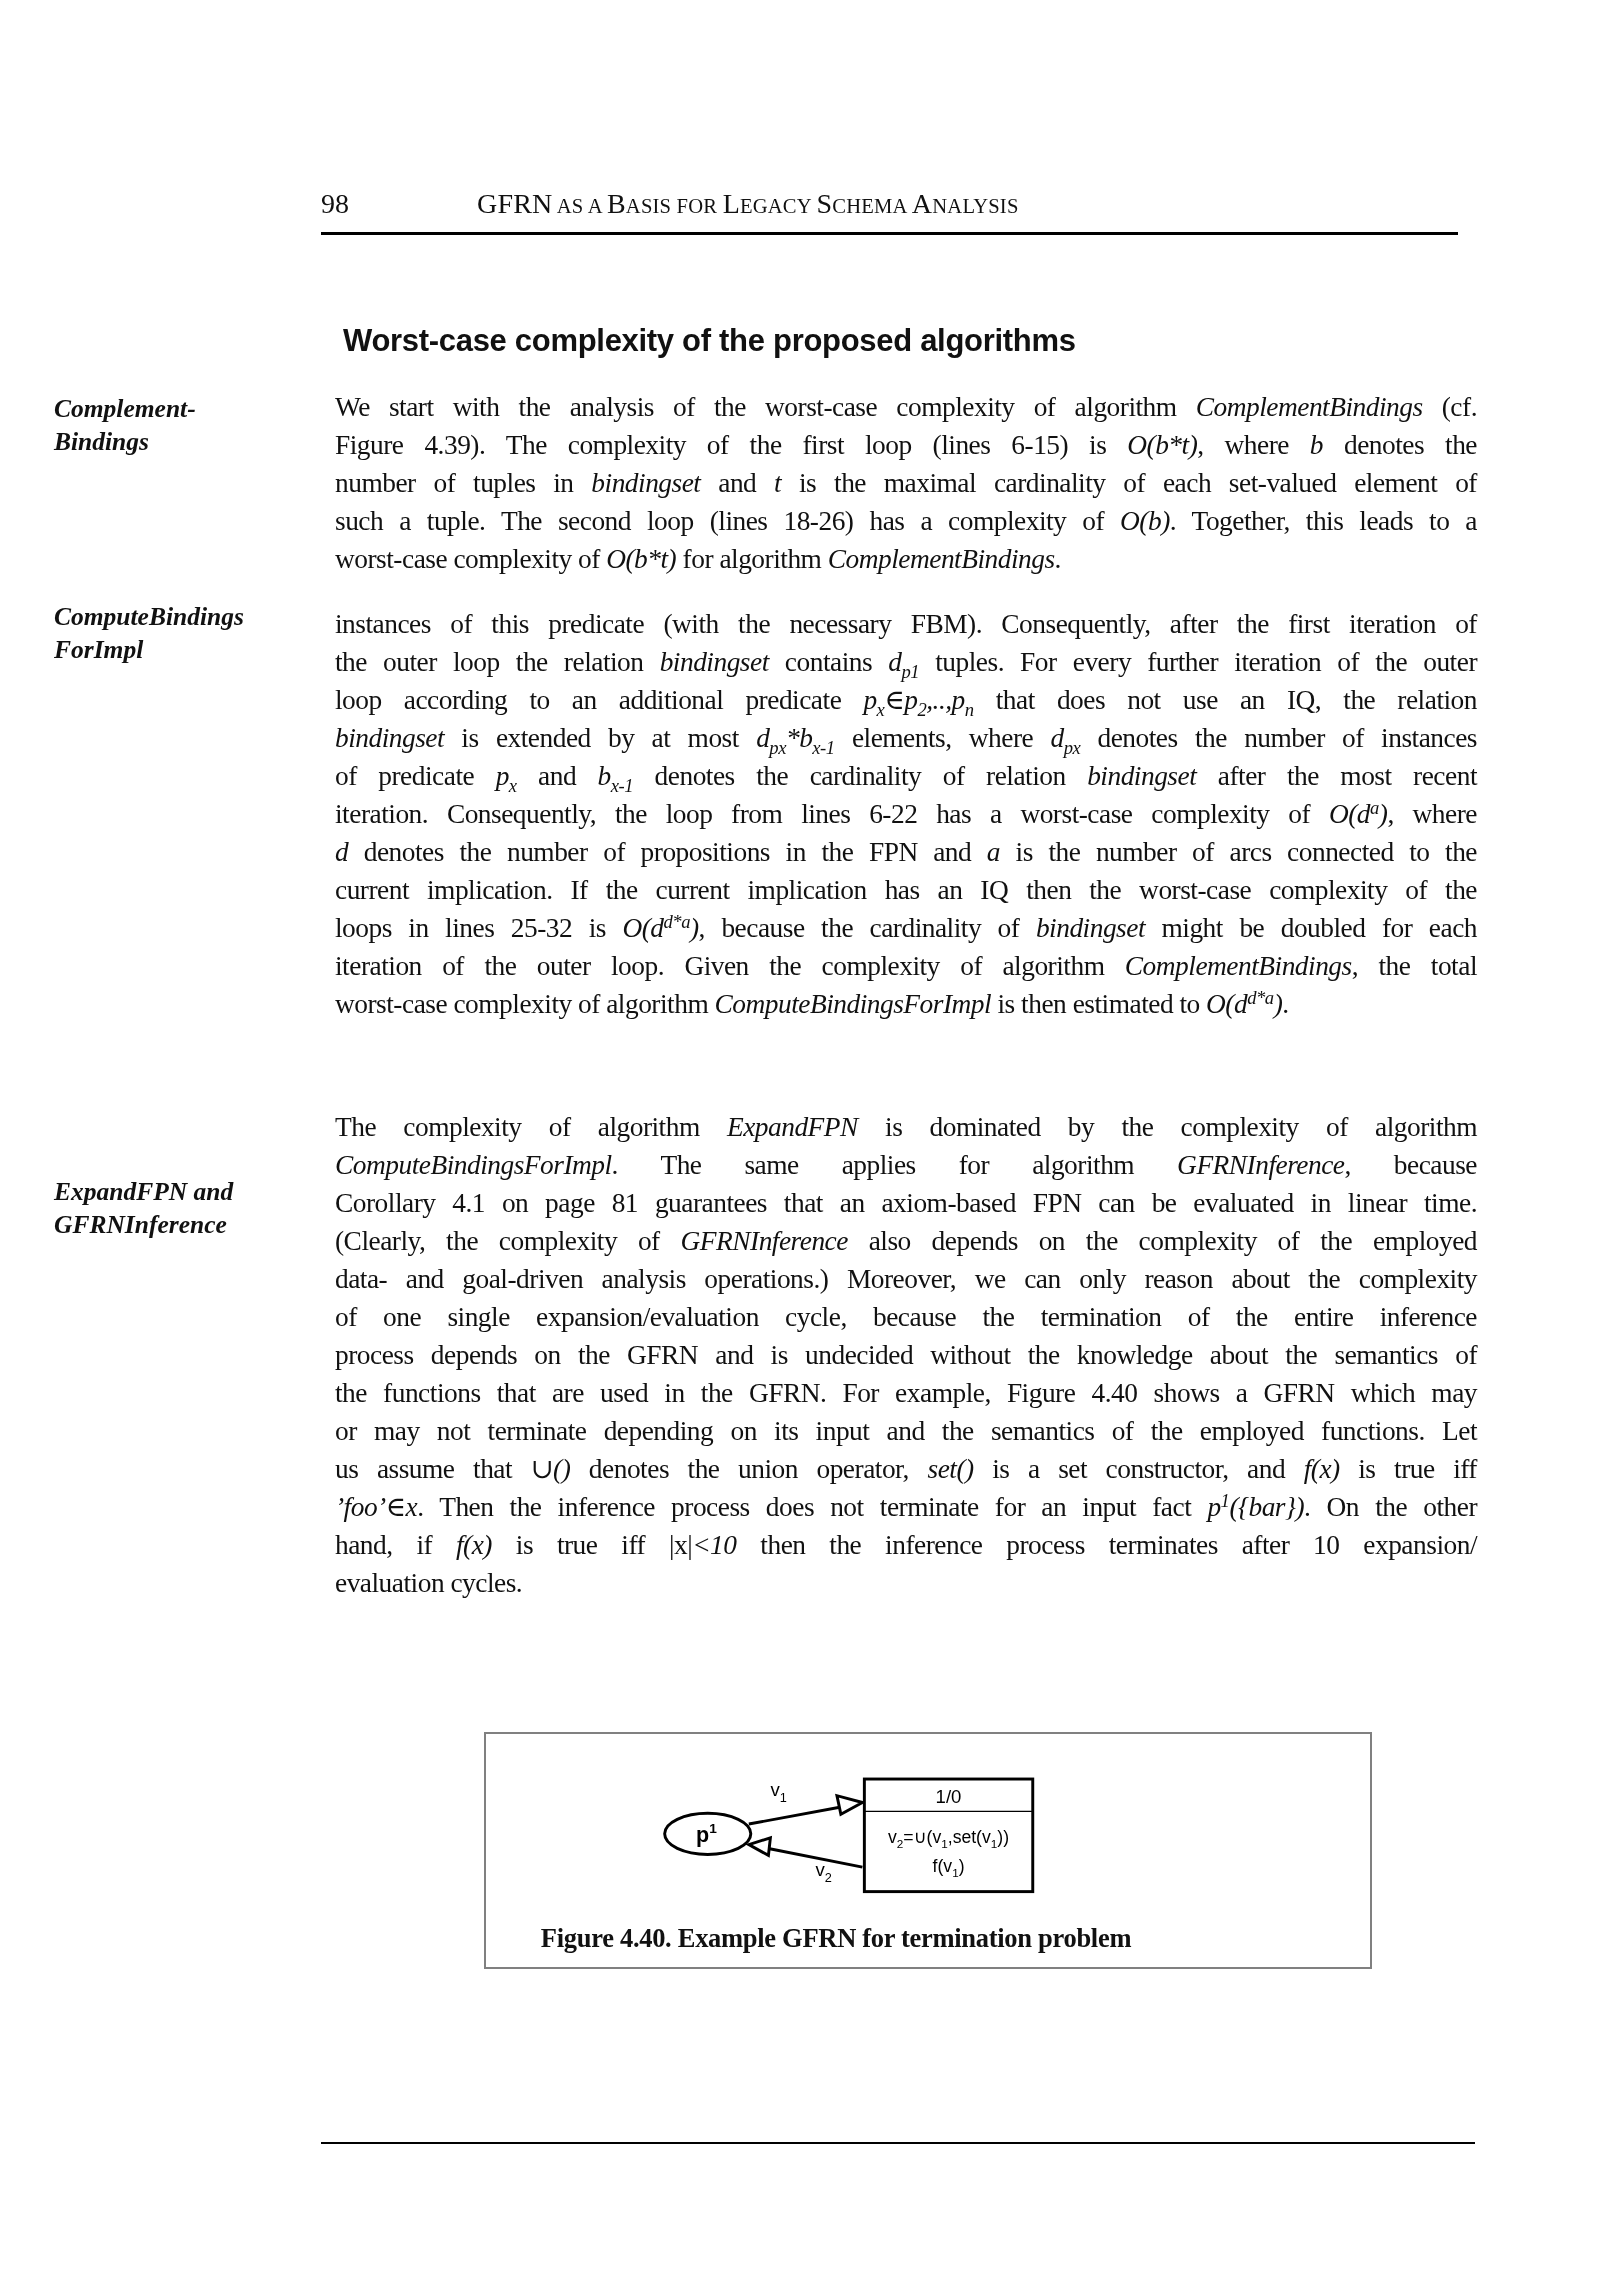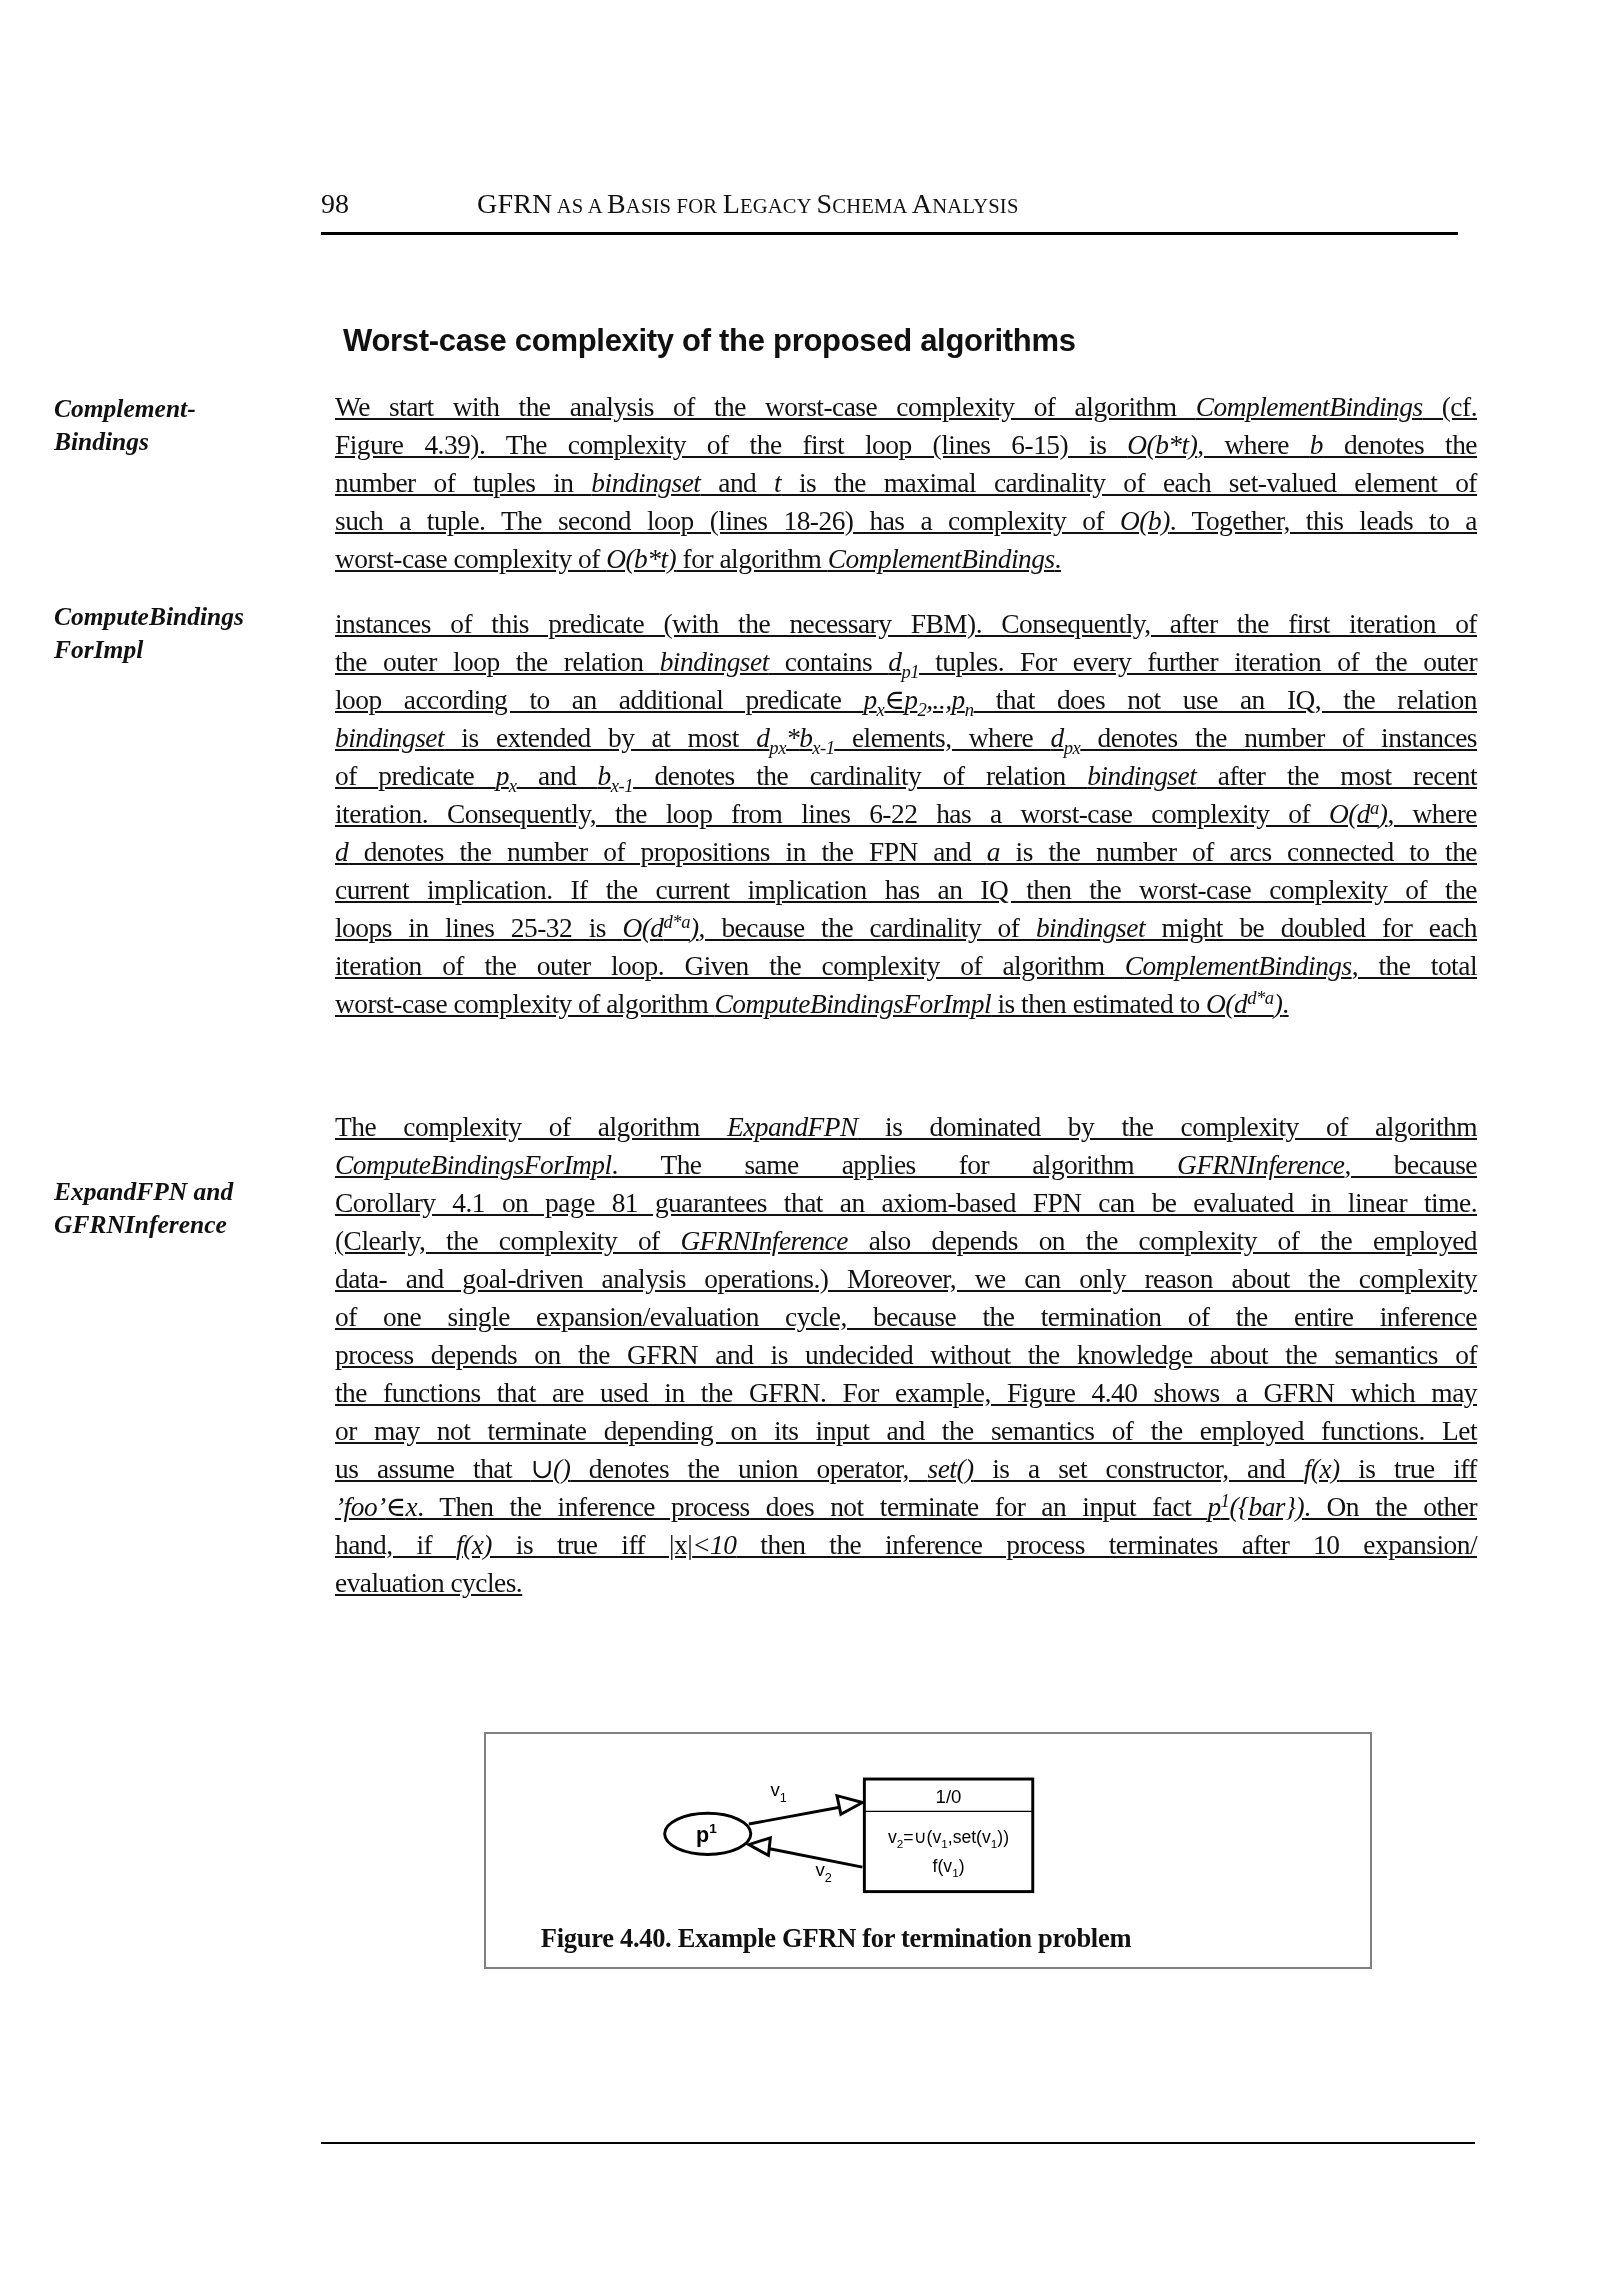--- a/index.html
+++ b/index.html
@@ -11,21 +11,21 @@
   #page-number { position: absolute; left: 0; top: 0; }
   #running-title { position: absolute; left: 156px; top: 0; letter-spacing: 0.2px; }
   #running-title .sc { font-size: 20.6px; }
   #head-rule { position: absolute; left: 321px; top: 232px; width: 1137px; height: 2.9px; background: #000; }
 
   #section-heading { position: absolute; left: 335px; top: 323px; font-size: 31px; font-weight: bold; letter-spacing: -0.3px; margin-left: 8px; }
 
   .margin-note { position: absolute; left: 54px; width: 245px; font-size: 25.5px; font-style: italic; font-weight: bold; line-height: 33px; }
 
   .para { position: absolute; left: 335px; width: 1142px; font-size: 27.4px; }
-  .line { height: 38px; line-height: 38px; white-space: nowrap; text-align: justify; text-align-last: justify; letter-spacing: -0.5px; word-spacing: 0px; overflow: visible; text-decoration: underline; }
+  .line { height: 38px; line-height: 38px; white-space: nowrap; text-align: justify; text-align-last: justify; letter-spacing: -0.5px; word-spacing: 0px; overflow: visible; }
   .line.last { text-align-last: left; }
   .it { font-style: italic; }
   sub, sup { font-size: 68%; line-height: 0; position: relative; vertical-align: baseline; }
   sub { top: 0.35em; }
   sup { top: -0.5em; }
 
   #figure-box { position: absolute; left: 484px; top: 1732px; width: 884px; height: 233px; border: 2.9px solid #808080; background: #fff; }
   #figure-svg { position: absolute; left: 0; top: 0; }
   #figure-caption { position: absolute; left: 0; width: 700px; top: 189px; text-align: center; font-size: 26.5px; font-weight: bold; letter-spacing: -0.3px; }
 

